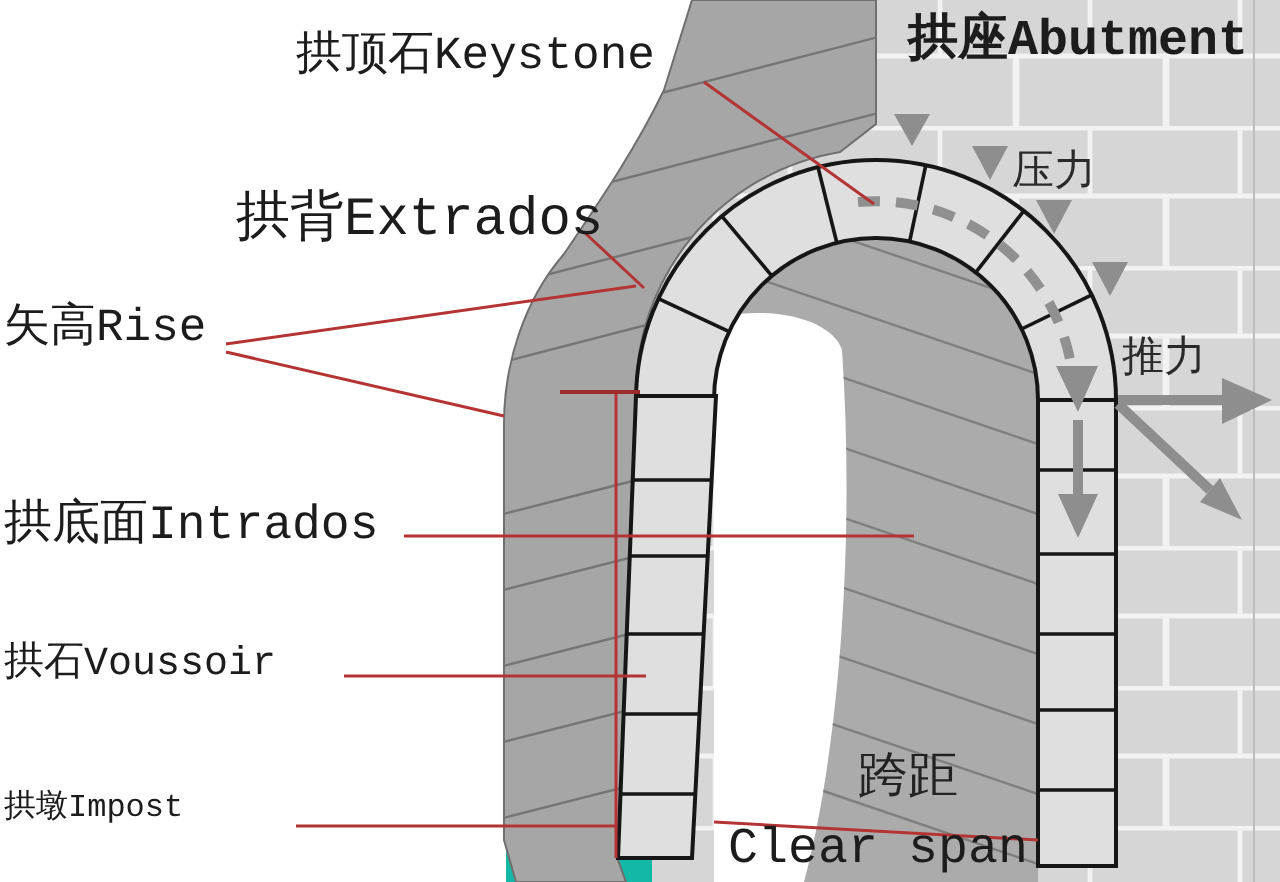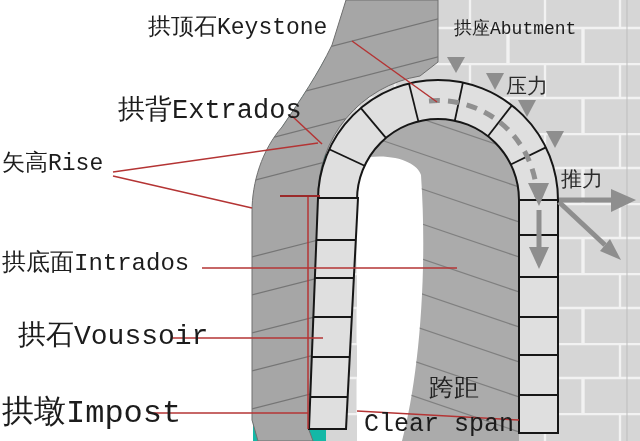--- a/index.html
+++ b/index.html
@@ -6,26 +6,26 @@
   .stage{
     position:relative;width:640px;height:441px;overflow:hidden;background:#14b8a6;
     font-family:"Liberation Mono","DejaVu Sans",monospace;
   }
   .stage svg{position:absolute;left:0;top:0;}
   .lbl{
     position:absolute;color:#1c1c1c;white-space:nowrap;line-height:1.1;
     font-family:"Liberation Mono","DejaVu Sans",monospace;
   }
   .lbl-keystone{left:148px;top:16px;font-size:23px;}
-  .lbl-abutment{left:454px;top:20px;font-size:18px;}
+  .lbl-abutment{left:454px;top:7px;font-size:25px;font-weight:bold;}
   .lbl-extrados{left:118px;top:97px;font-size:27px;}
   .lbl-rise{left:2px;top:152px;font-size:23px;}
   .lbl-intrados{left:2px;top:251px;font-size:24px;text-align:right;}
-  .lbl-voussoir{left:18px;top:322px;font-size:28px;}
-  .lbl-impost{left:2px;top:396px;font-size:32px;}
+  .lbl-voussoir{left:2px;top:322px;font-size:20px;}
+  .lbl-impost{left:2px;top:396px;font-size:16px;}
   .lbl-span-zh{left:410px;top:376px;font-size:25px;color:#222;margin-left:19px;}
   .lbl-span-en{left:364px;top:411px;font-size:25px;}
   .lbl-pressure{left:506px;top:76px;font-size:21px;color:#2a2a2a;}
   .lbl-thrust{left:561px;top:169px;font-size:21px;color:#2a2a2a;}
 </style>
 </head>
 <body>
 
 <div class="stage">
 

